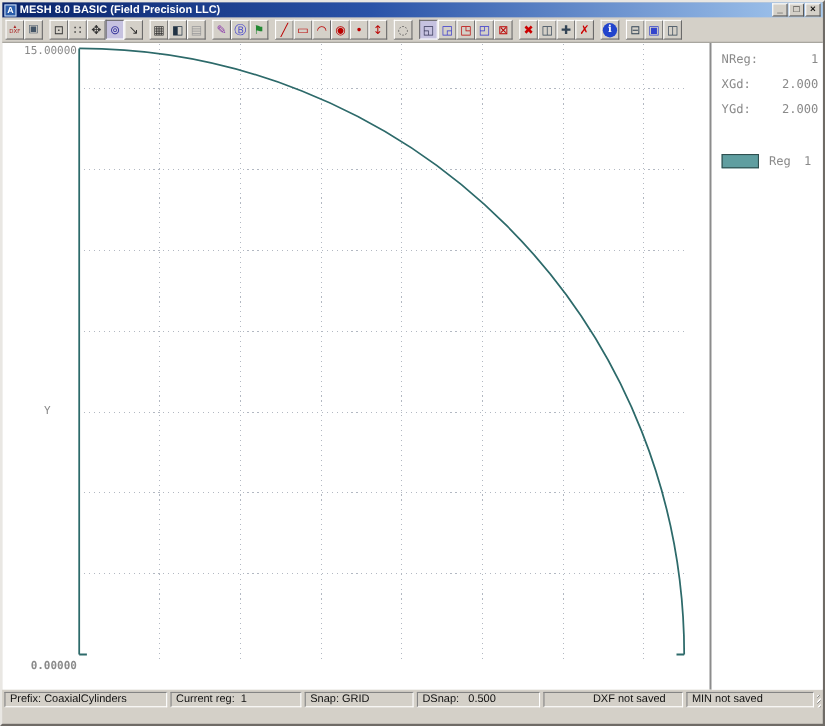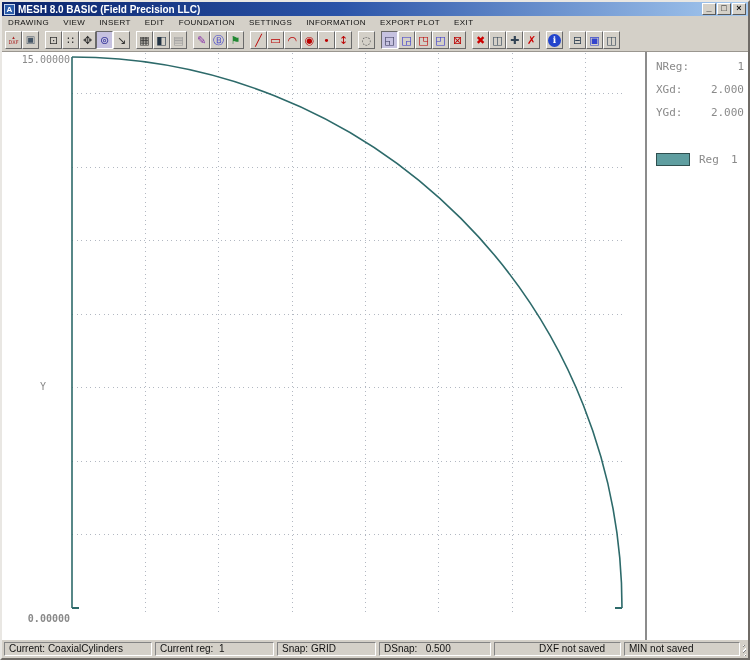--- a/index.html
+++ b/index.html
@@ -72,31 +72,20 @@
   <div class="title-bar">
     <div class="app-icon">A</div>
     <div class="title-text">MESH 8.0 BASIC (Field Precision LLC)</div>
     <div style="display:flex;">
         <span class="win-btn">_</span>
         <span class="win-btn">□</span>
         <span class="win-btn">×</span>
       </div>
   </div>
 
-  <div class="menu-bar">
-      <span class="menu-item">DRAWING</span>
-      <span class="menu-item">VIEW</span>
-      <span class="menu-item">INSERT</span>
-      <span class="menu-item">EDIT</span>
-      <span class="menu-item">FOUNDATION</span>
-      <span class="menu-item">SETTINGS</span>
-      <span class="menu-item">INFORMATION</span>
-      <span class="menu-item">EXPORT PLOT</span>
-      <span class="menu-item">EXIT</span>
-    </div>
 
   <div class="toolbar">
       <div class="tb-group">
         <div class="tb-btn">
           <span class="tb-glyph" style="color: rgb(170, 34, 34); font-size: 5px;">▴
 DXF</span>
         </div>
         <div class="tb-btn">
           <span class="tb-glyph" style="color: rgb(68, 85, 102); font-size: 10px;">▣</span>
         </div>
@@ -260,21 +249,21 @@
       <div class="legend-row">
         <span class="legend-swatch" style="background: rgb(95, 158, 160);"></span>
         <span>Reg</span>
         <span class="legend-value">1</span>
       </div>
     </div>
   </div>
 
   <div class="status-bar">
     <div style="display:flex; gap:3px;">
-        <div class="status-panel">Current: CoaxialCylinders</div>
+        <div class="status-panel">Prefix: CoaxialCylinders</div>
         <div class="status-panel">Current reg:  1</div>
         <div class="status-panel">Snap: GRID</div>
         <div class="status-panel">DSnap:   0.500</div>
         <div class="status-panel">DXF not saved</div>
         <div class="status-panel">MIN not saved</div>
       </div>
     <div class="resize-grip"></div>
   </div>
 
 </div>

